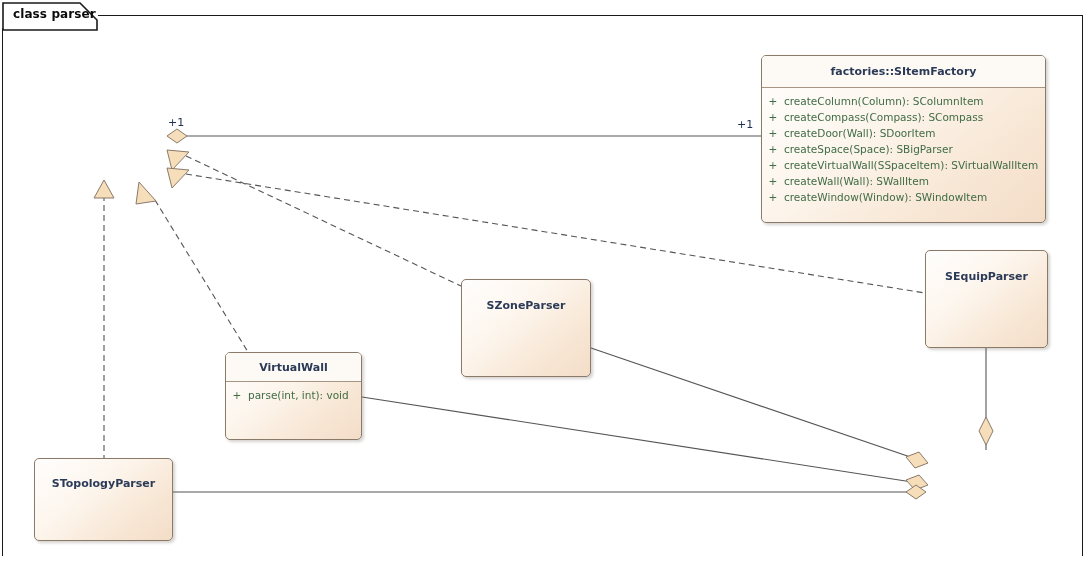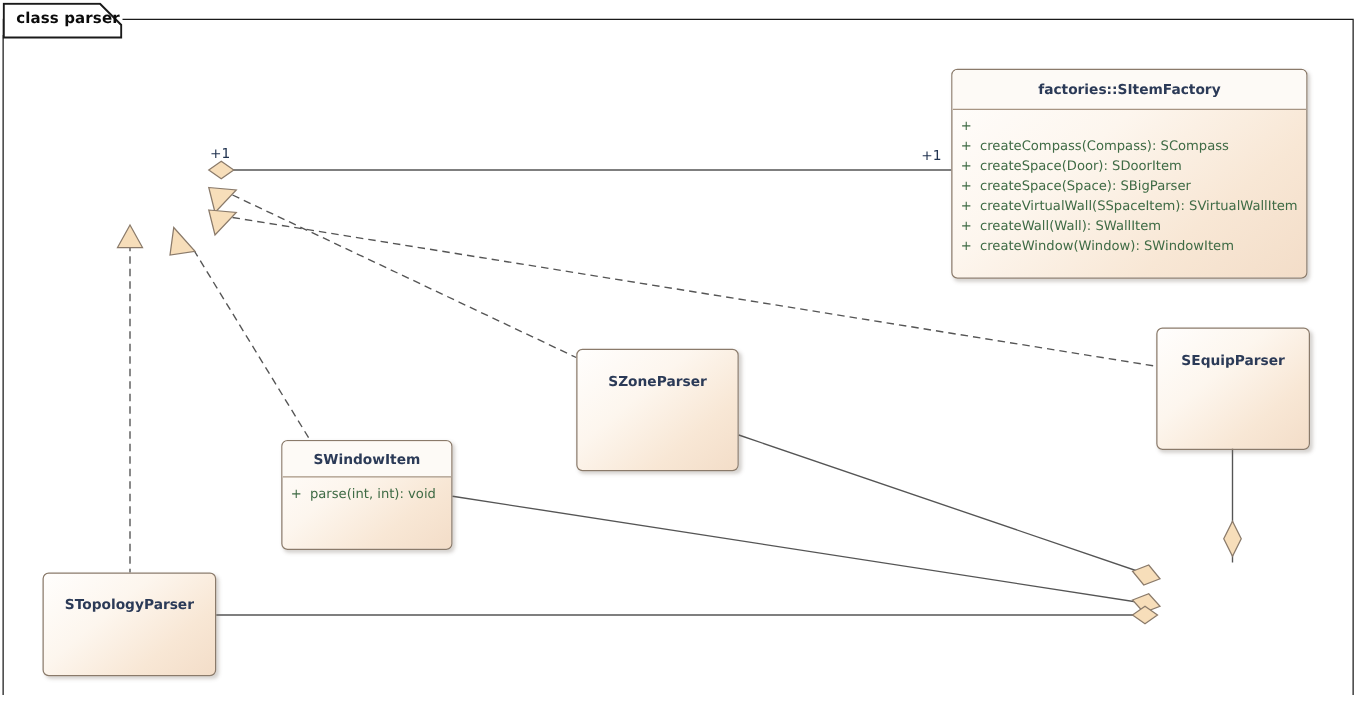--- a/index.html
+++ b/index.html
@@ -32,21 +32,21 @@
   .member .vis{width:22px;text-align:center;flex:0 0 22px;color:#3f6b45;}
   .member .sig{padding-right:6px;}
 
   
   #sparser{left:44px;top:93px;width:123px;height:88px;}
   #sparser .title{height:100%;align-items:flex-start;padding-top:12px;}
   #factory{left:761px;top:55px;width:285px;height:168px;}
   #factory .title{height:32px;}
   #szone{left:461px;top:250px;width:130px;height:98px;margin-top:29px;}
   #szone .title{height:100%;align-items:flex-start;padding-top:19px;}
-  #sequip{left:925px;top:250px;width:123px;height:98px;margin-top:12px;}
+  #sequip{left:925px;top:250px;width:123px;height:98px;}
   #sequip .title{height:100%;align-items:flex-start;padding-top:19px;}
   #sfloor{left:225px;top:352px;width:137px;height:88px;}
   #sfloor .title{height:29px;}
   #sbig{left:925px;top:450px;width:123px;height:98px;}
   #sbig .title{height:100%;align-items:flex-start;padding-top:19px;}
   #stopology{left:34px;top:458px;width:139px;height:83px;}
   #stopology .title{height:100%;align-items:flex-start;padding-top:18px;}
 
   .mult{position:absolute;font-size:11px;color:#20324f;white-space:nowrap;}
   #mult-left{left:168px;top:116px;}
@@ -105,28 +105,29 @@
 
   <span class="mult" id="mult-left">+1</span>
   <span class="mult" id="mult-right">+1</span>
 
 
   <div class="uml compart" id="factory">
     <div class="title">factories::SItemFactory</div>
     <div class="members">
       <div class="member">
         <span class="vis">+</span>
+        <span class="sig">createColumn(Column): SColumnItem</span>
       </div>
       <div class="member">
         <span class="vis">+</span>
         <span class="sig">createCompass(Compass): SCompass</span>
       </div>
       <div class="member">
         <span class="vis">+</span>
-        <span class="sig">createSpace(Door): SDoorItem</span>
+        <span class="sig">createDoor(Wall): SDoorItem</span>
       </div>
       <div class="member">
         <span class="vis">+</span>
         <span class="sig">createSpace(Space): SBigParser</span>
       </div>
       <div class="member">
         <span class="vis">+</span>
         <span class="sig">createVirtualWall(SSpaceItem): SVirtualWallItem</span>
       </div>
       <div class="member">
@@ -142,21 +143,21 @@
 
   <div class="uml" id="szone">
     <div class="title">SZoneParser</div>
   </div>
 
   <div class="uml" id="sequip">
     <div class="title">SEquipParser</div>
   </div>
 
   <div class="uml compart" id="sfloor">
-    <div class="title">SWindowItem</div>
+    <div class="title">VirtualWall</div>
     <div class="members">
       <div class="member">
         <span class="vis">+</span>
         <span class="sig">parse(int, int): void</span>
       </div>
     </div>
   </div>
 
 
   <div class="uml" id="stopology">

